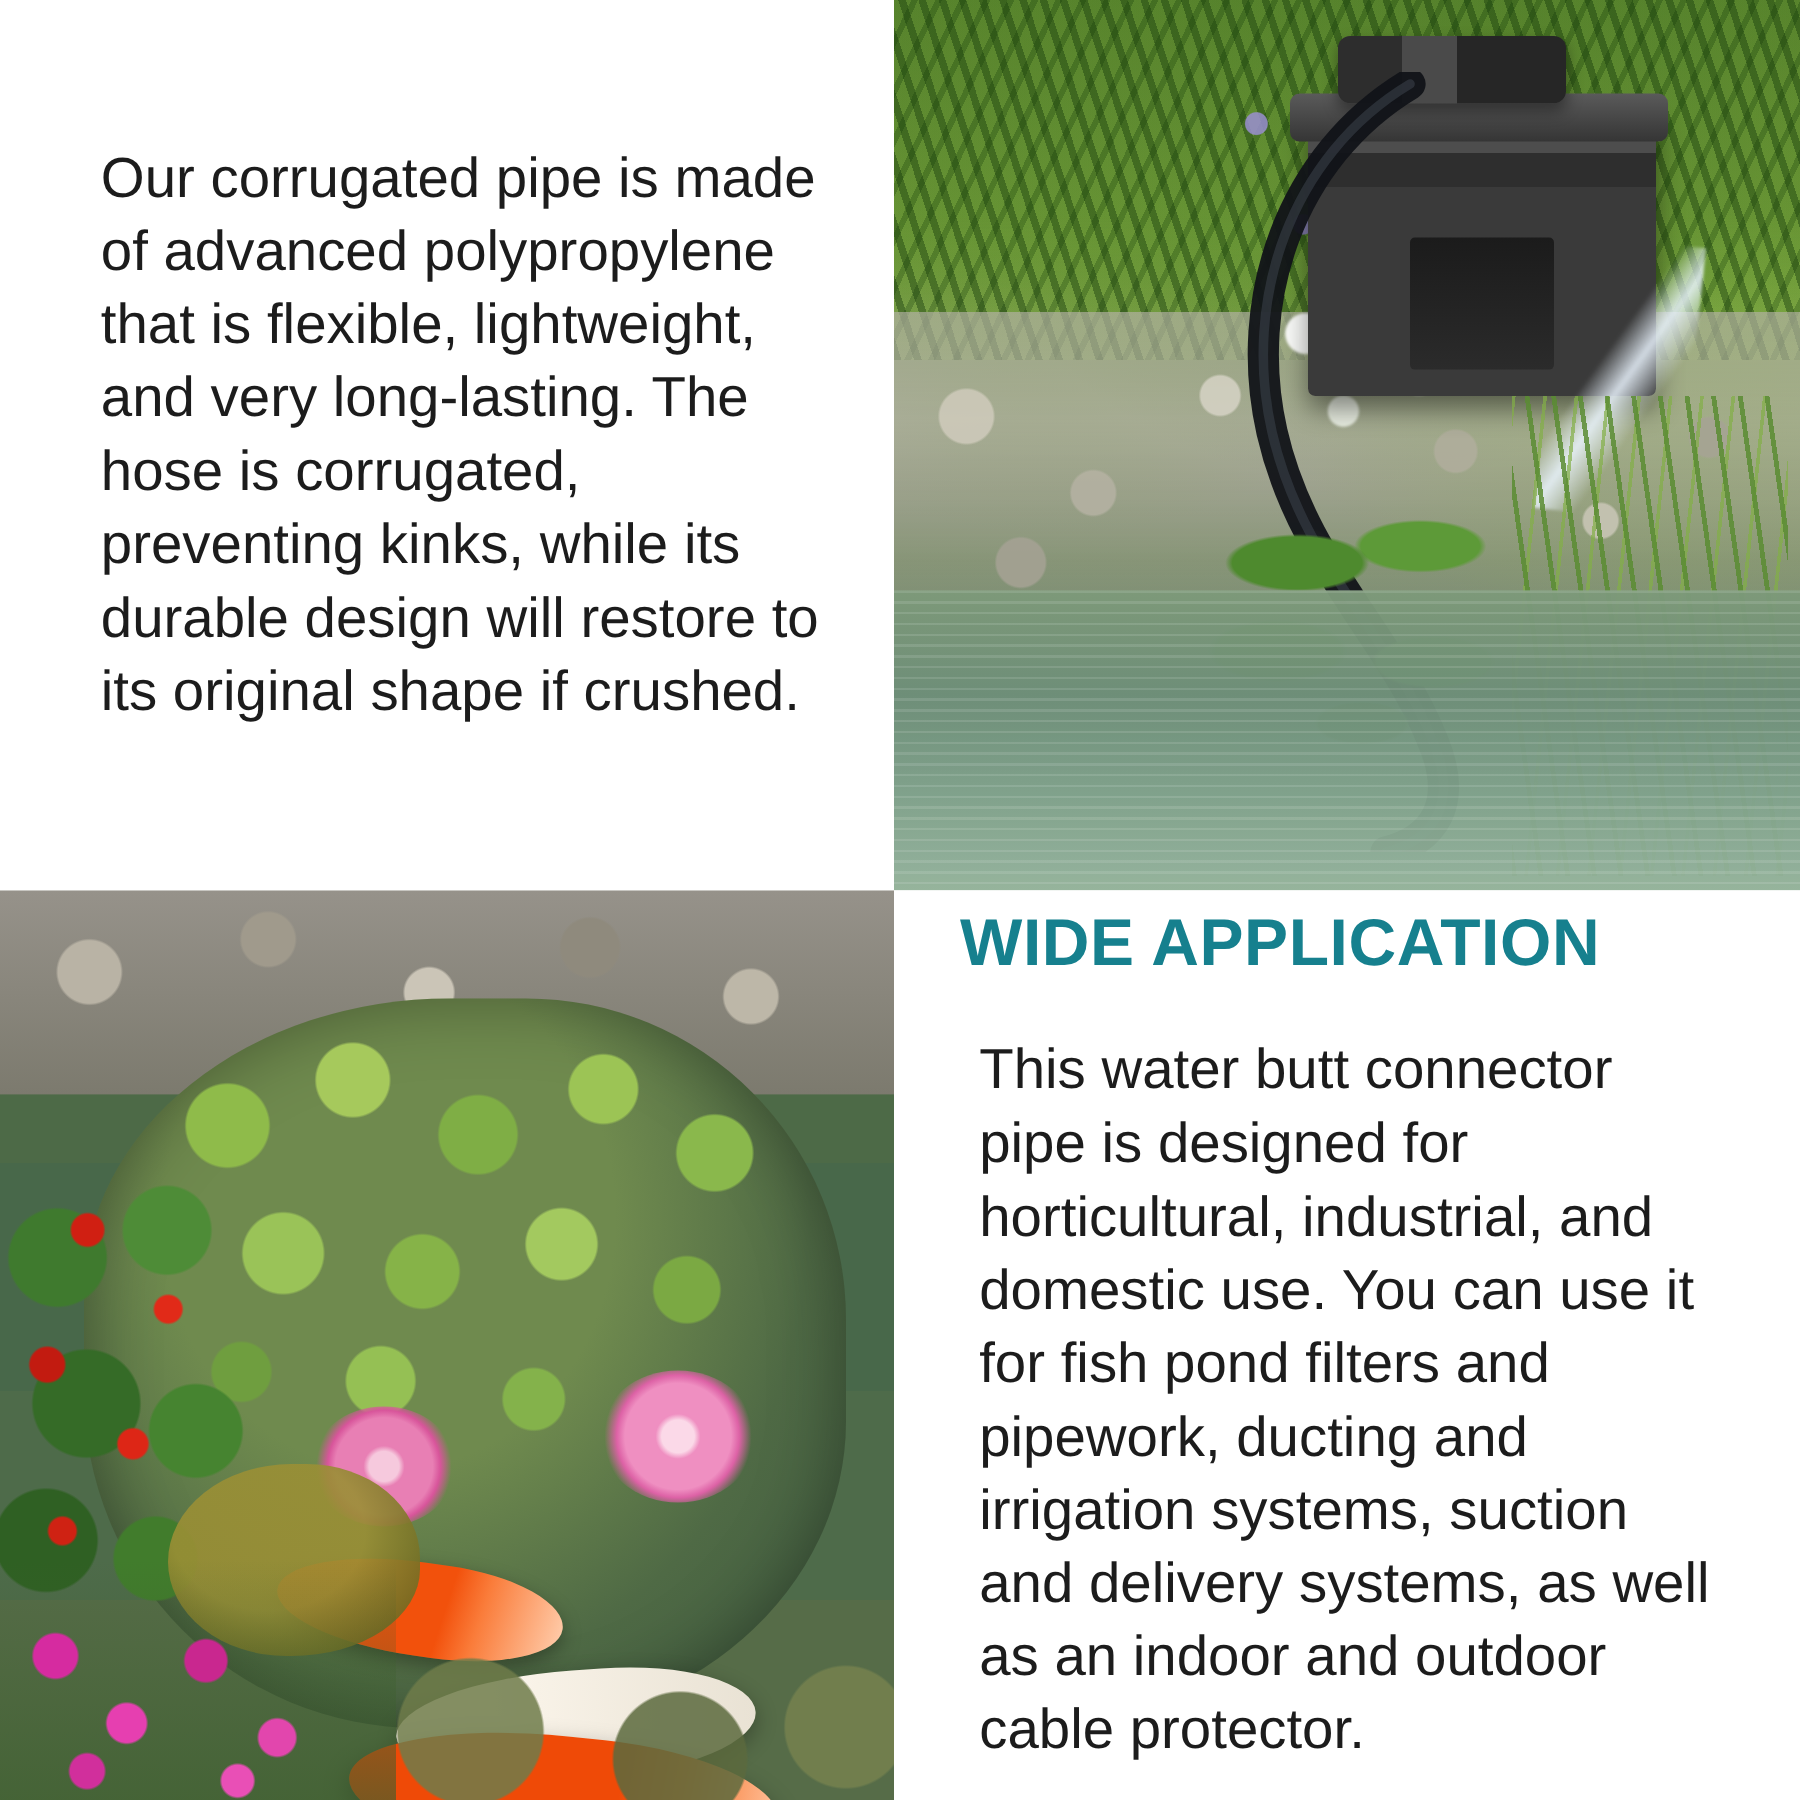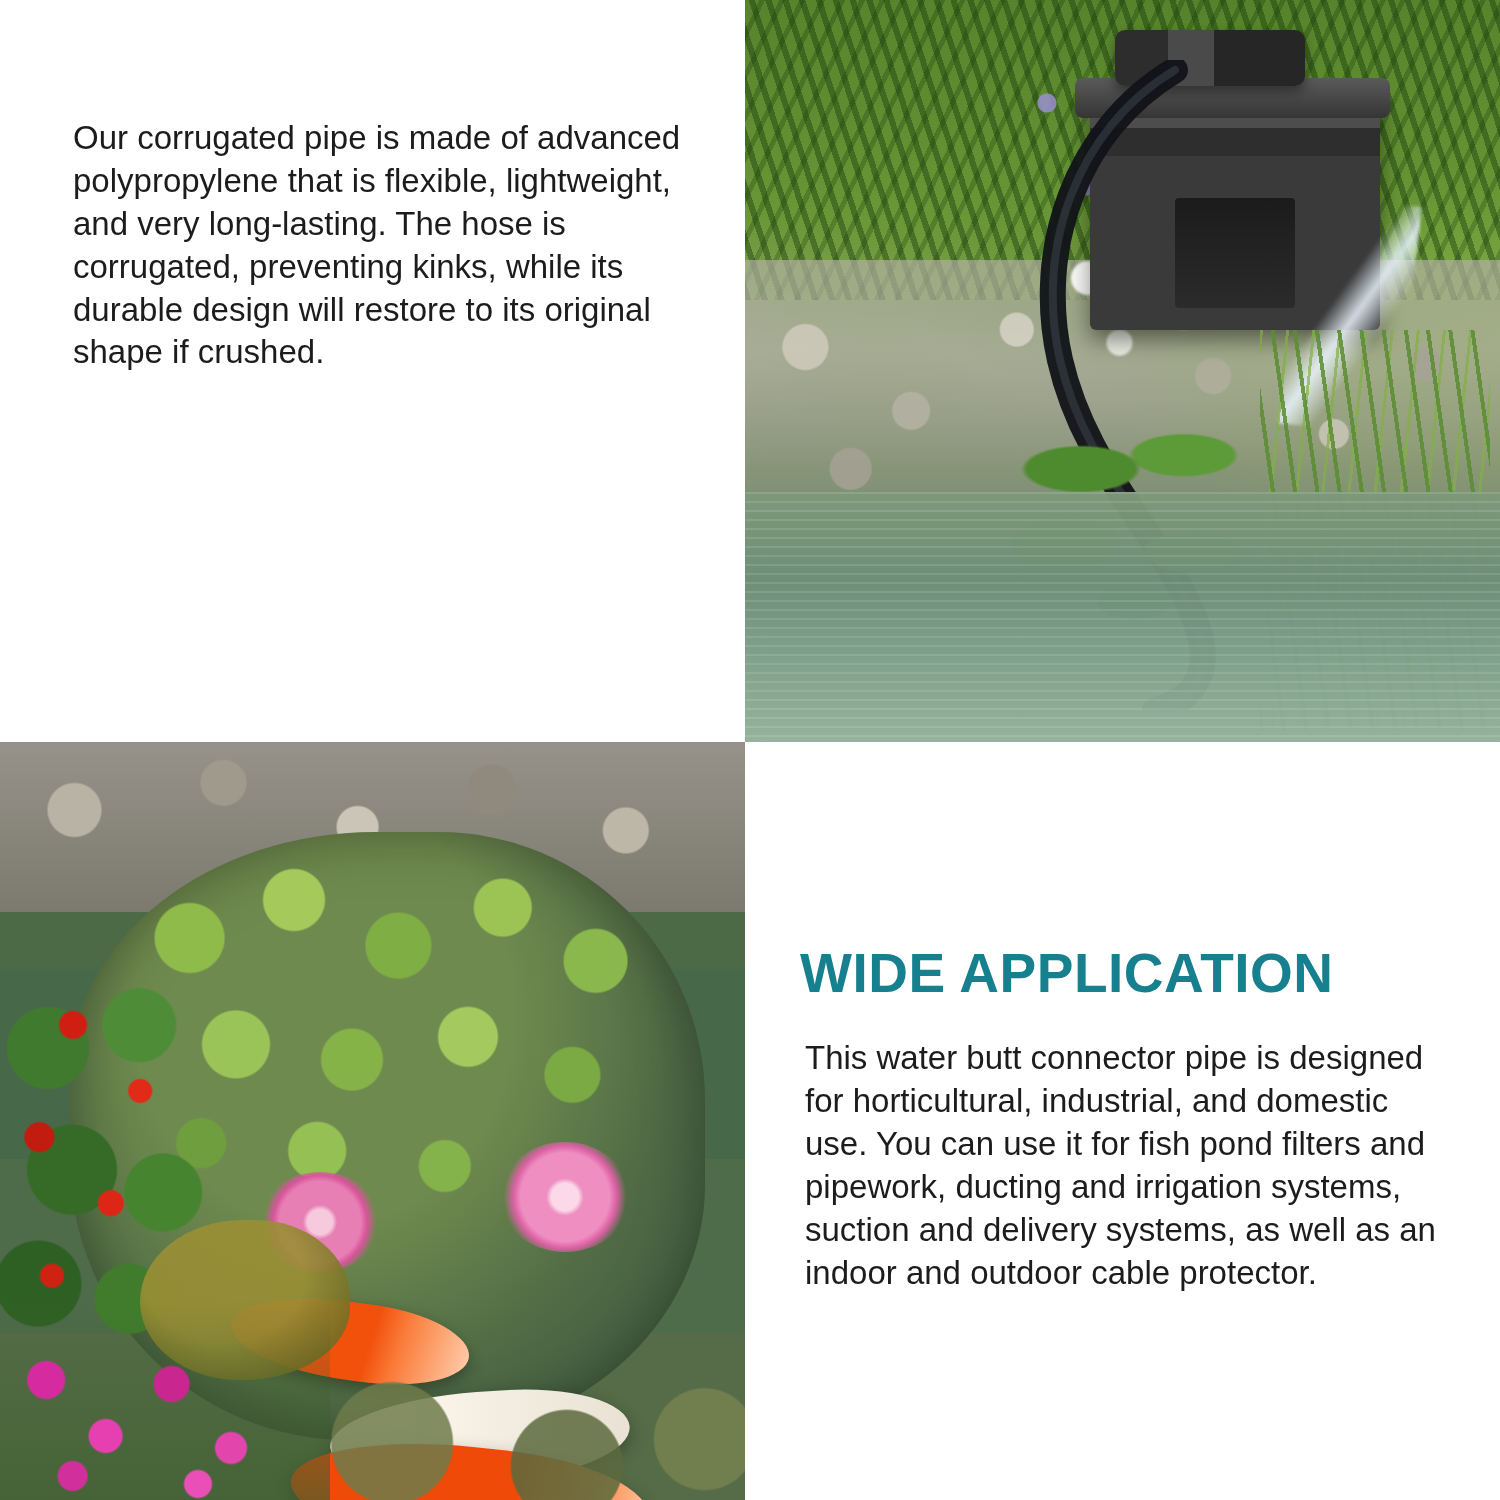--- a/index.html
+++ b/index.html
@@ -54,23 +54,23 @@
     text-align: center;
     max-width: 620px;
   }
   .headline-2 {
     font-size: 55px;
     text-align: left;
     margin-bottom: 28px;
   }
   .body-copy {
     color: #1c1c1c;
-    font-size: 33px;
+    font-size: 47px;
     line-height: 1.30;
-    margin: 5px;
+    margin: 16px;
   }
   .body-1 {
     margin-top: 22px;
     text-align: left;
     max-width: 650px;
   }
   .body-2 {
     max-width: 680px;
   }
 

